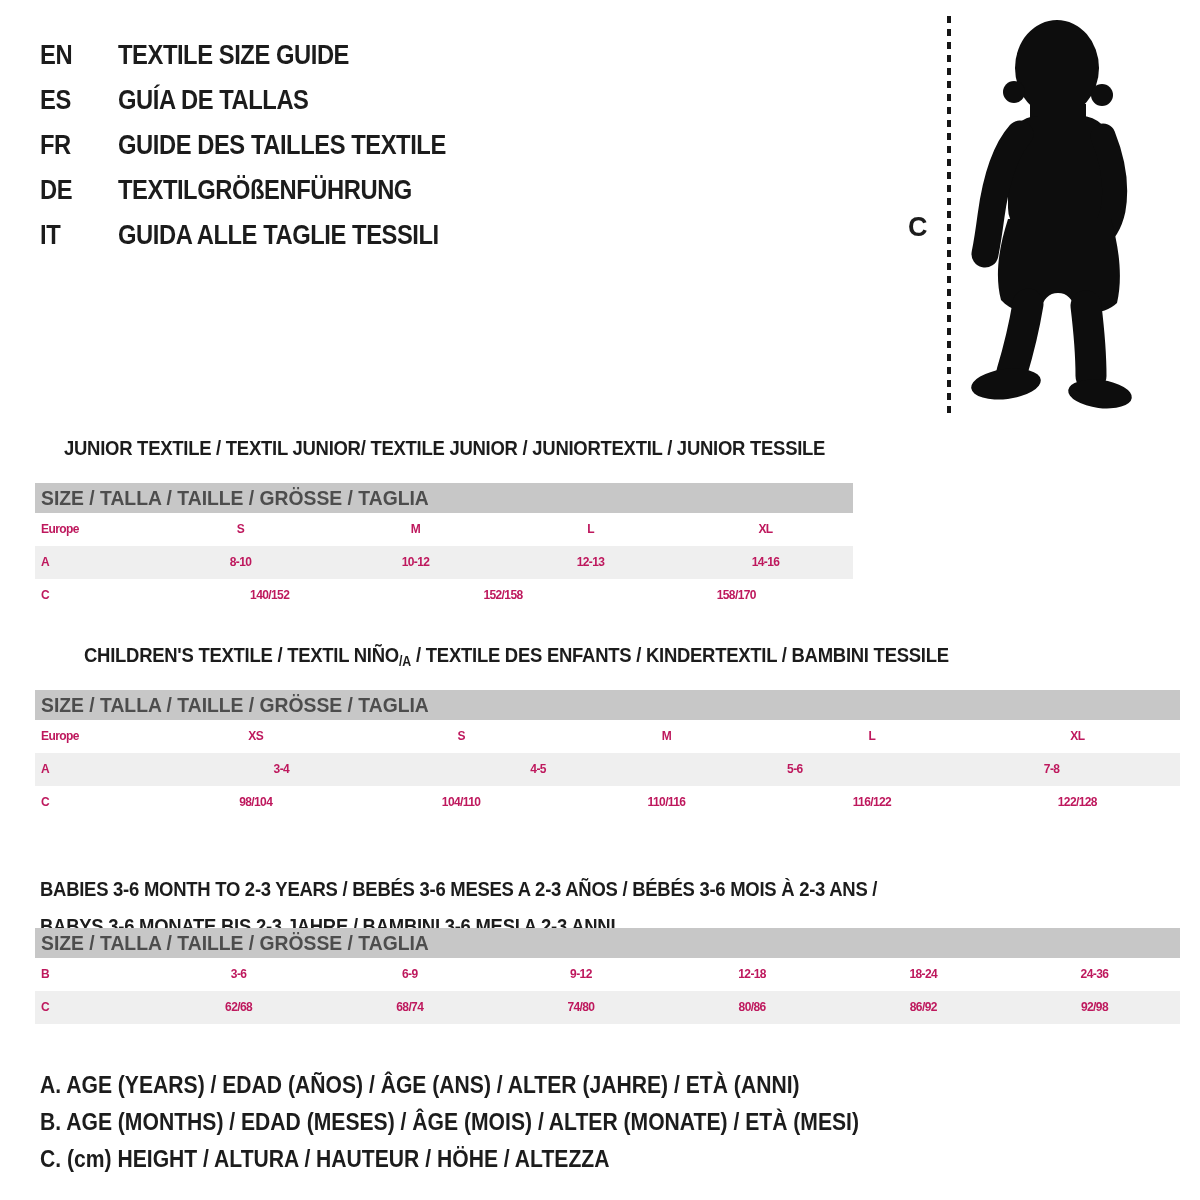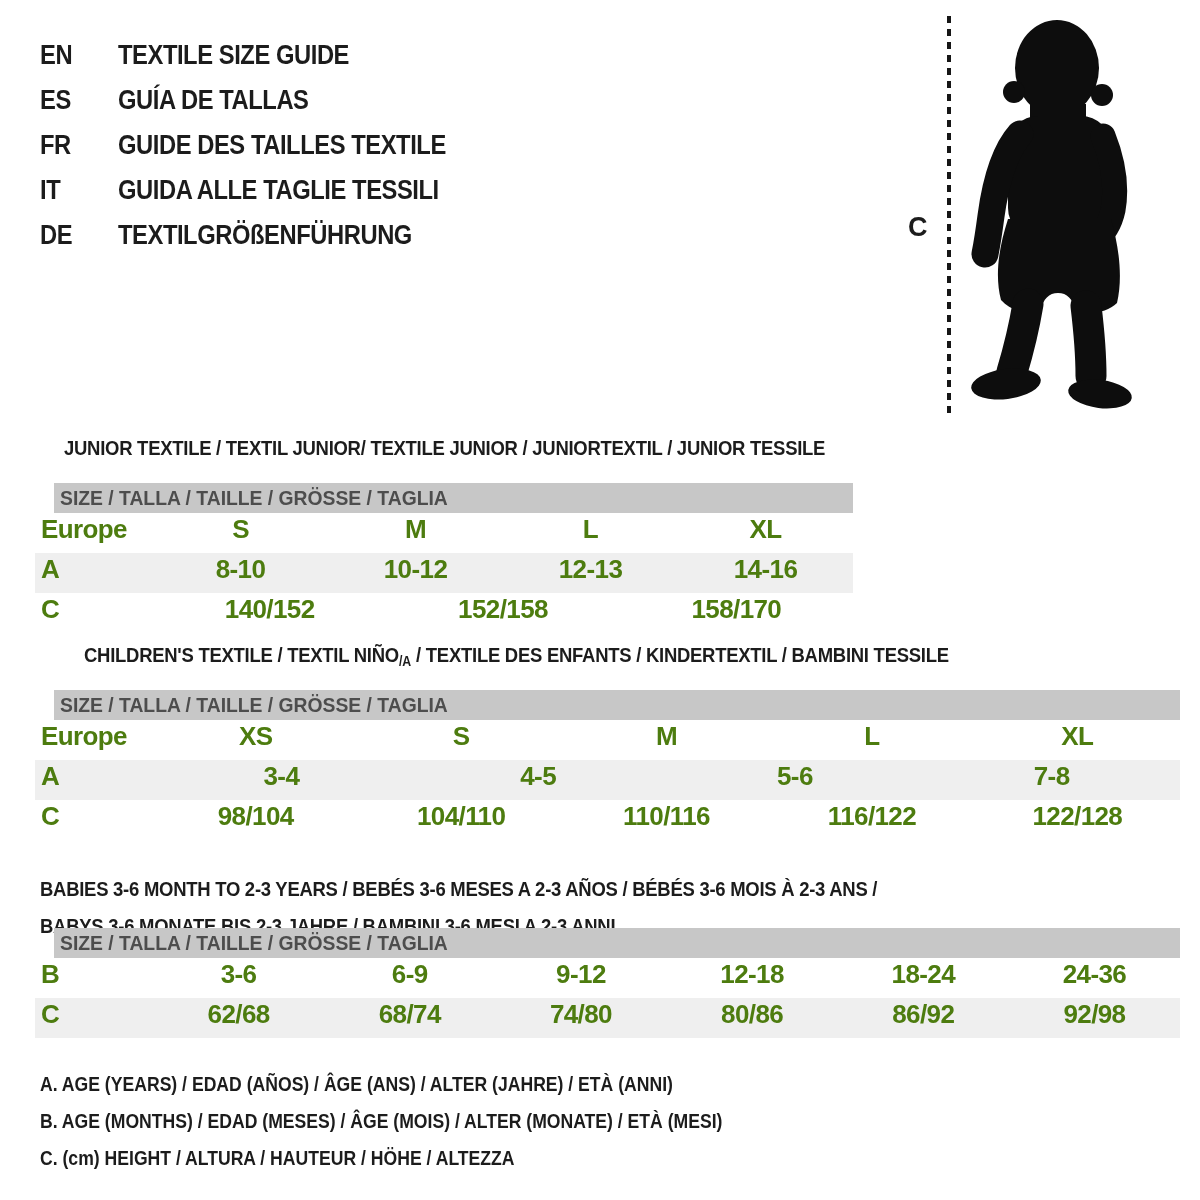--- a/index.html
+++ b/index.html
@@ -23,58 +23,58 @@
   .measure-label{position:absolute;left:908px;top:212px;font-size:27px;font-weight:bold;}
   .baby-svg{position:absolute;left:962px;top:14px;}
 
   
   .section-title{position:absolute;left:40px;font-size:21px;font-weight:bold;letter-spacing:-0.3px;white-space:nowrap;}
   .sub-a{font-size:14px;vertical-align:-4px;letter-spacing:0;}
   .title-2line{line-height:37px;}
 
   .size-table{position:absolute;left:35px;}
   .size-table .hdr{height:30px;line-height:30px;background:#c7c7c7;color:#4d4d4d;
-    font-size:21px;font-weight:bold;padding-left:6px;margin-left:19px;}
-  .size-table .trow{display:flex;height:40px;line-height:33px;font-size:26px;font-weight:bold;
-    color:#4d7c0f;letter-spacing:-0.6px;}
+    font-size:21px;font-weight:bold;padding-left:6px;}
+  .size-table .trow{display:flex;height:33px;line-height:33px;font-size:12px;font-weight:bold;
+    color:#be185d;letter-spacing:-0.6px;}
   .size-table .trow.shaded{background:#efefef;}
   .size-table .rlabel{flex:0 0 112px;padding-left:6px;text-align:left;}
   .size-table .cell{flex:1;text-align:center;}
 
   .t-junior{top:483px;width:818px;}
   .t-children{top:690px;width:1145px;}
   .t-babies{top:928px;width:1145px;}
 
   
   .legend{position:absolute;left:40px;top:1066px;}
-  .legend-line{height:37px;line-height:37px;font-size:20px;font-weight:bold;white-space:nowrap;}
+  .legend-line{height:37px;line-height:37px;font-size:24px;font-weight:bold;white-space:nowrap;}
 </style>
 </head>
 <body>
 
 <div class="langs">
   <div class="lang-row">
     <span class="lang-code cond">EN</span>
     <span class="lang-label cond">TEXTILE SIZE GUIDE</span>
   </div>
   <div class="lang-row">
     <span class="lang-code cond">ES</span>
     <span class="lang-label cond">GUÍA DE TALLAS</span>
   </div>
   <div class="lang-row">
     <span class="lang-code cond">FR</span>
     <span class="lang-label cond">GUIDE DES TAILLES TEXTILE</span>
   </div>
   <div class="lang-row">
+    <span class="lang-code cond">DE</span>
+    <span class="lang-label cond">TEXTILGRÖßENFÜHRUNG</span>
+  </div>
+  <div class="lang-row">
     <span class="lang-code cond">IT</span>
     <span class="lang-label cond">GUIDA ALLE TAGLIE TESSILI</span>
-  </div>
-  <div class="lang-row">
-    <span class="lang-code cond">DE</span>
-    <span class="lang-label cond">TEXTILGRÖßENFÜHRUNG</span>
   </div>
 </div>
 
 <div class="measure-line"></div>
 <div class="measure-label">C</div>
 <svg class="baby-svg" width="175" height="402" viewBox="0 0 175 402" aria-hidden="true">
   <g fill="#0d0d0d" stroke="none">
     <ellipse cx="95" cy="54" rx="42" ry="48"></ellipse>
     <circle cx="52" cy="78" r="11"></circle>
     <circle cx="140" cy="81" r="11"></circle>

